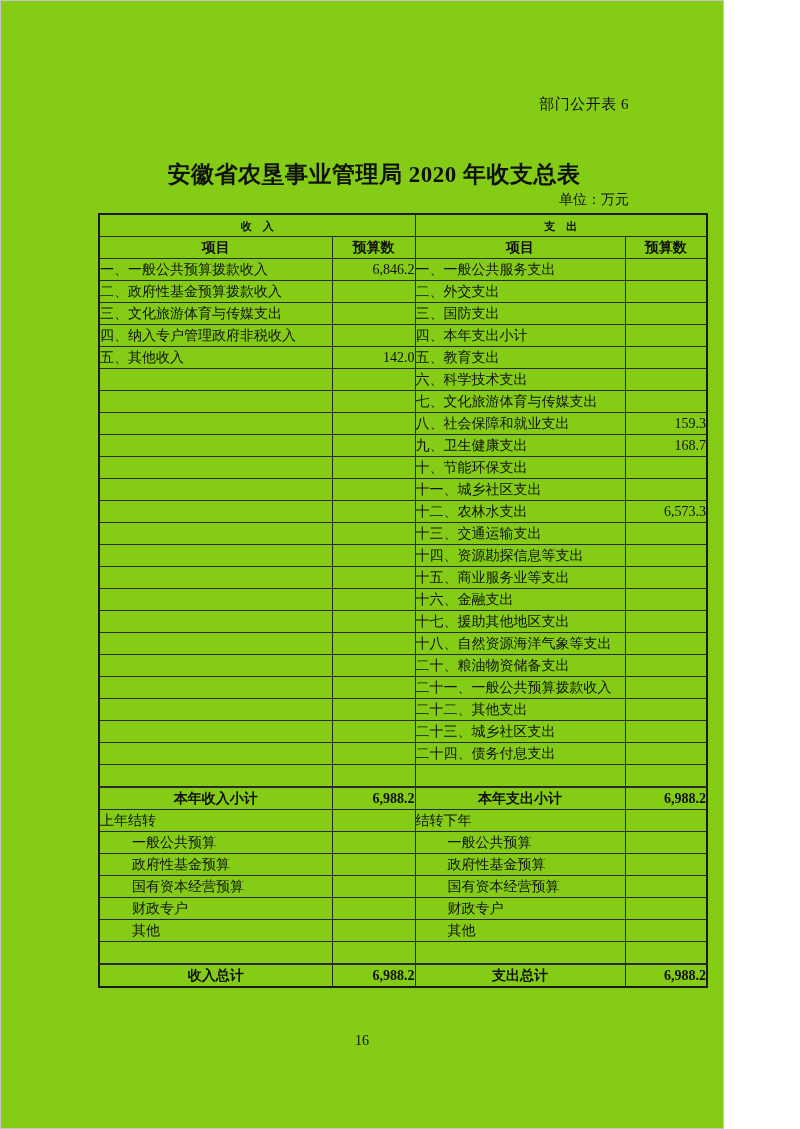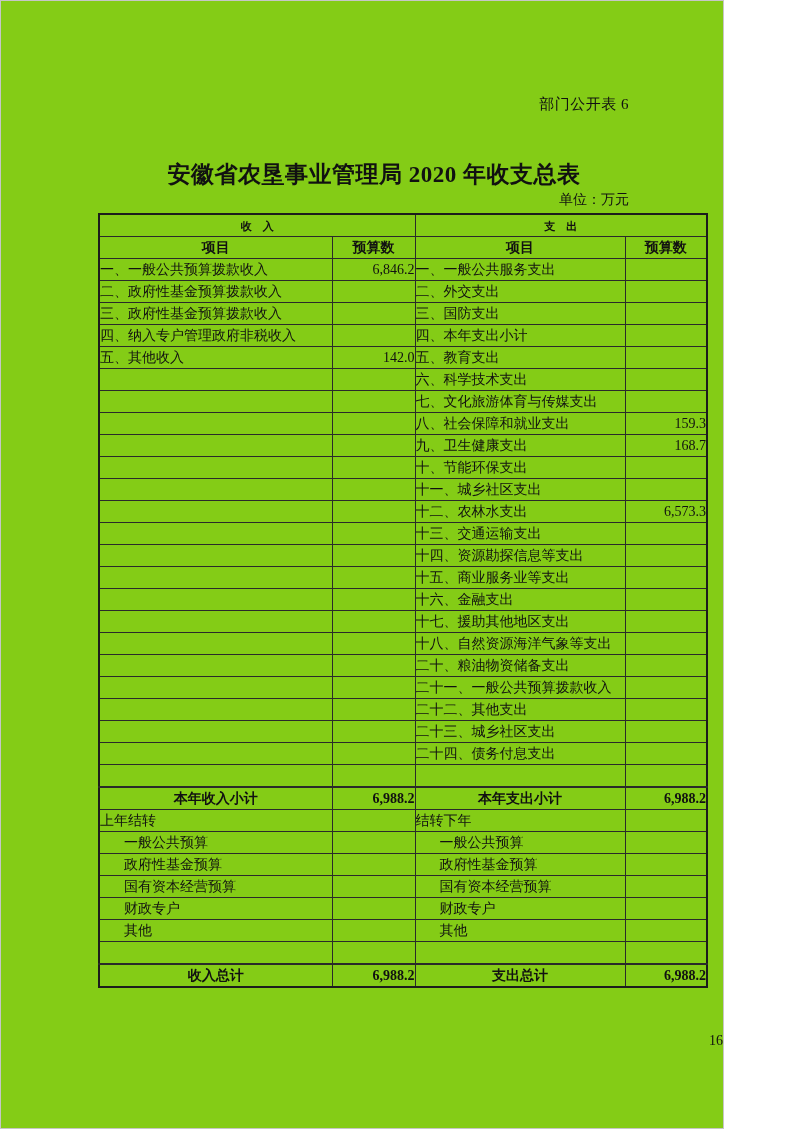--- a/index.html
+++ b/index.html
@@ -82,39 +82,39 @@
   td.item {
     text-align: left;
     padding-left: 6px;
     padding-right: 2px;
   }
   td.val {
     text-align: right;
     padding-right: 5px;
   }
   tr.indent td.item {
-    padding-left: 24px;
+    padding-left: 32px;
   }
   tr.subtotal td,
   tr.total td {
     font-weight: bold;
     border-top-width: 2px;
   }
   tr.subtotal td.item,
   tr.total td.item {
     text-align: center;
     padding-left: 0;
     padding-right: 0;
   }
   .page-number {
     position: absolute;
     top: 1032px;
     left: 0;
     width: 100%;
-    text-align: right;
+    text-align: center;
     font-size: 14px;
   }
 </style>
 </head>
 <body>
 
 <div class="page">
 
   <div class="doc-label">部门公开表 6</div>
 
@@ -148,21 +148,21 @@
           <td class="item">一、一般公共服务支出</td>
           <td class="val"></td>
         </tr>
         <tr class="item">
           <td class="item">二、政府性基金预算拨款收入</td>
           <td class="val"></td>
           <td class="item">二、外交支出</td>
           <td class="val"></td>
         </tr>
         <tr class="item">
-          <td class="item">三、政府性基金预算拨款收入</td>
+          <td class="item">三、文化旅游体育与传媒支出</td>
           <td class="val"></td>
           <td class="item">三、国防支出</td>
           <td class="val"></td>
         </tr>
         <tr class="item">
           <td class="item">四、纳入专户管理政府非税收入</td>
           <td class="val"></td>
           <td class="item">四、本年支出小计</td>
           <td class="val"></td>
         </tr>

